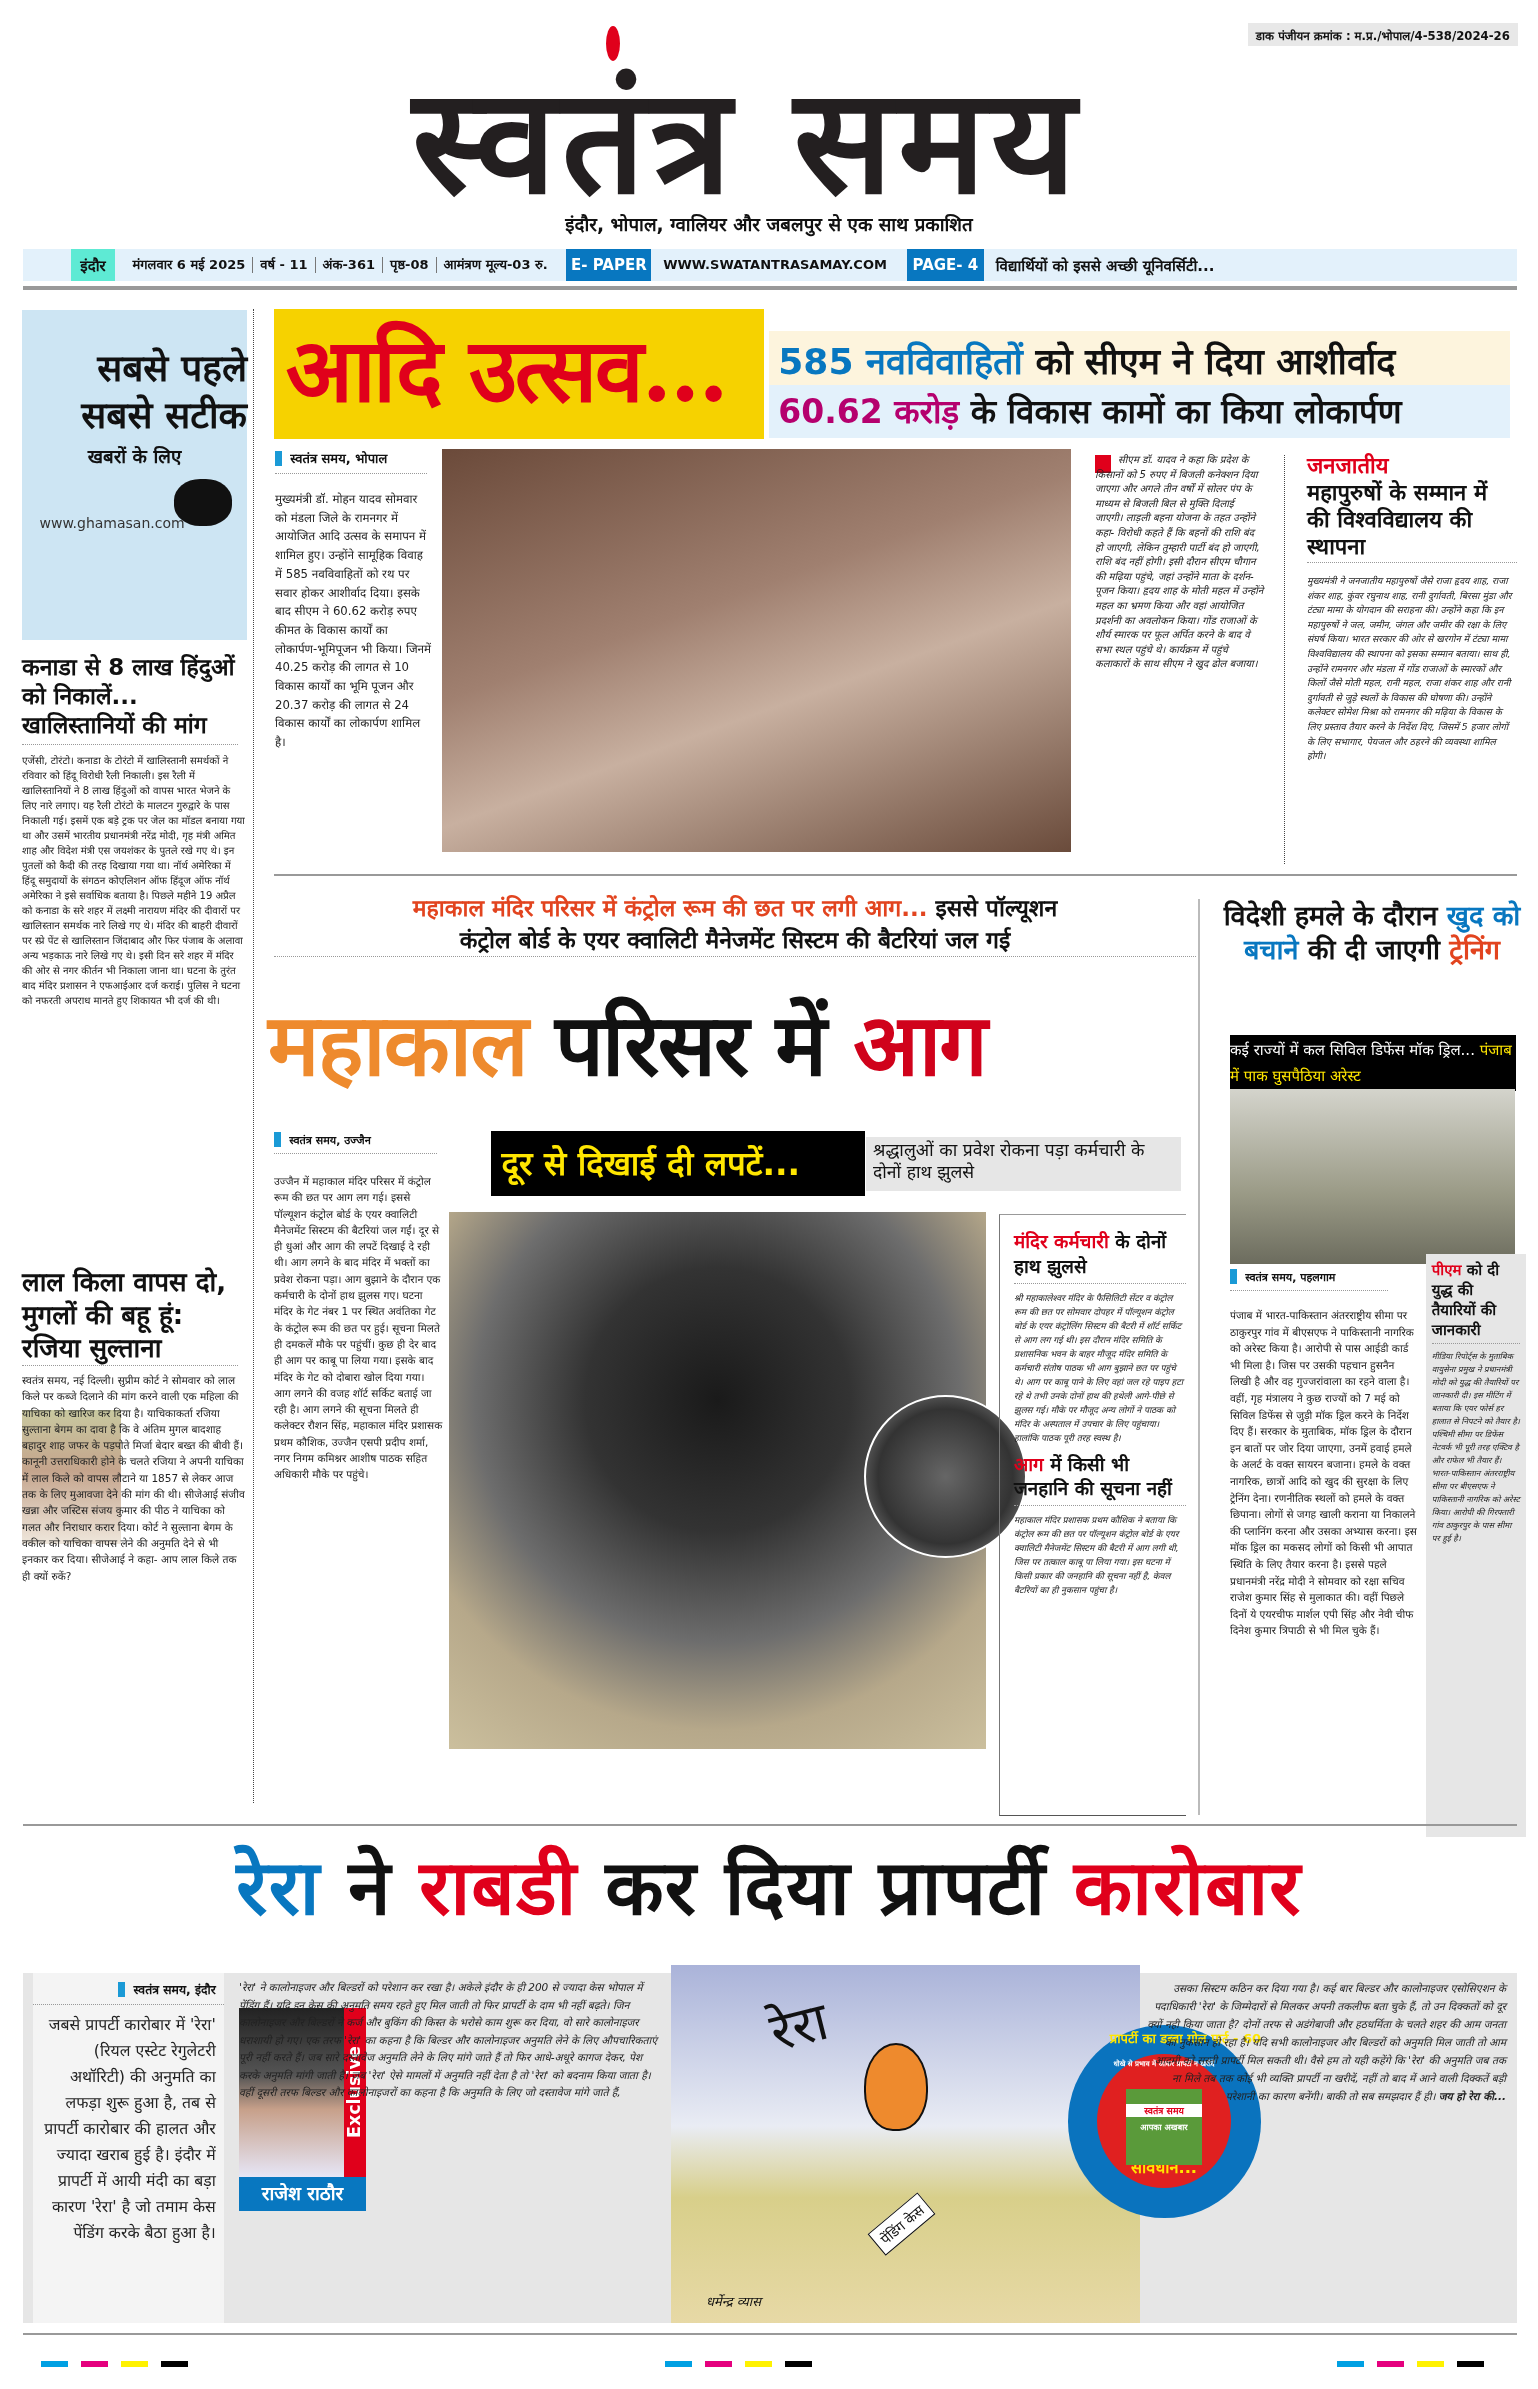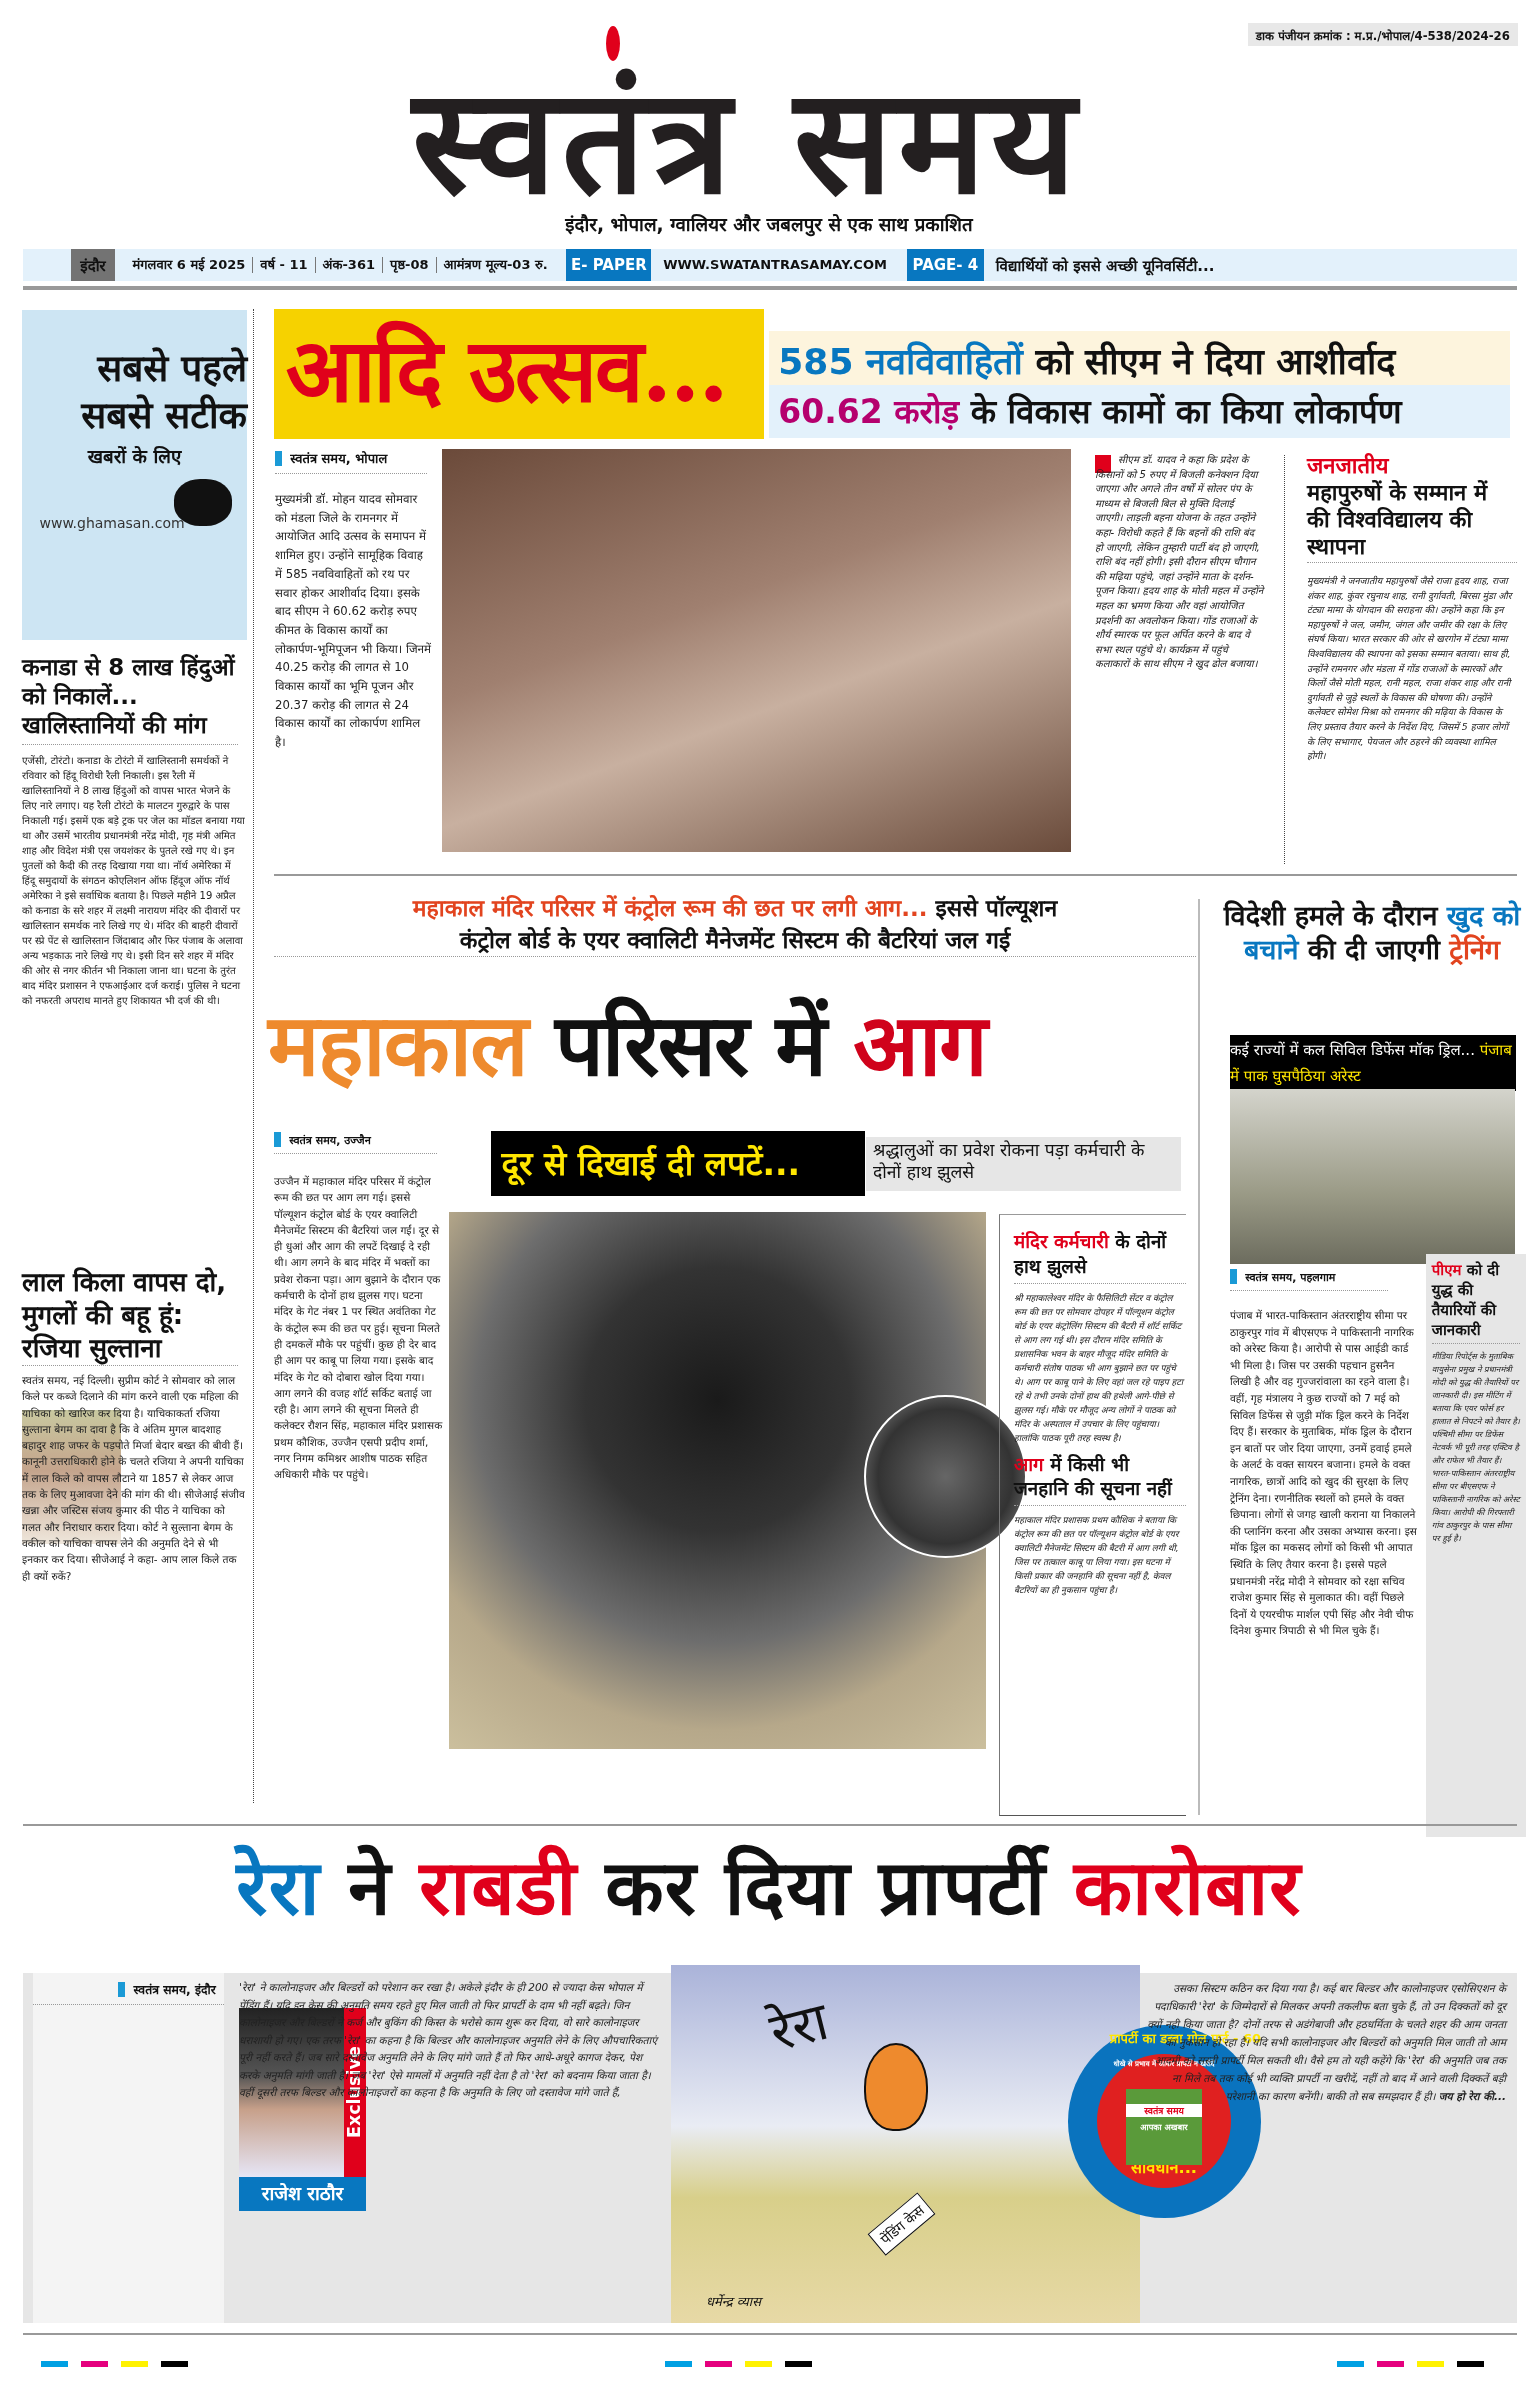--- a/index.html
+++ b/index.html
@@ -13,21 +13,21 @@
 .byline .blk{width:7px;height:15px;background:#1a9ad6}
 .vdots{border-left:1.8px dotted #444}
 .photo{background:#888;overflow:hidden}
 
 
 #reg{right:20px;top:23px;background:#e8e8e8;padding:3.5px 8.2px;font-size:11.7px;font-weight:bold}
 #logo{left:280px;top:53px;width:934px;text-align:center;font-size:146px;font-weight:900;letter-spacing:5.8px;color:#231f20;line-height:175px;font-family:"DejaVu Serif",serif}
 #logo-dot{left:606px;top:26px;width:14px;height:35px;border-radius:50%;background:#e0001b}
 #tagline{left:0;width:1538px;top:211px;text-align:center;font-size:18.7px;font-weight:bold}
 #infobar{left:23px;top:249px;width:1494px;height:31.5px;background:#e3f1fb;display:flex;align-items:center;font-size:13px;font-weight:bold}
-#infobar .city{background:#737373;margin-left:48px;width:44px;height:31.5px;display:flex;align-items:center;justify-content:center;font-size:15px}
+#infobar .city{background:#5eead4;margin-left:48px;width:44px;height:31.5px;display:flex;align-items:center;justify-content:center;font-size:15px}
 #infobar .seg{padding:0 7px;border-right:1.2px solid #777;line-height:16.3px}
 #infobar .epaper{background:#0877c0;color:#fff;height:31.5px;display:flex;align-items:center;padding:0 4.7px;font-size:15px;margin-left:11.7px}
 #infobar .url{padding:0 11.7px;font-size:13px}
 #infobar .page{background:#0877c0;color:#fff;height:31.5px;display:flex;align-items:center;padding:0 5.8px;font-size:15px;margin-left:8.2px}
 #infobar .teaser{padding-left:11.7px;font-size:15px}
 #topline{left:23px;top:286px;width:1494px;height:3.5px;background:#999}
 
 
 #ad{left:22px;top:310px;width:225px;height:330px;background:#cde5f3}
 #ad .h{font-size:37px;font-weight:900;text-align:right;line-height:47px;margin-top:35px}
@@ -214,20 +214,21 @@
   <span class="red">राबडी</span>
   <span>कर दिया प्रापर्टी</span>
   <span class="red">कारोबार</span>
 </div>
 <div id="rerabg" class="abs"></div>
 <div id="rerabox1" class="abs">
   <div class="byline dotline" style="justify-content:flex-end;padding:8.2px 8.2px 5.8px;font-size:12.3px">
     <span class="blk"></span>
     <span>स्वतंत्र समय, इंदौर</span>
   </div>
+  <div class="body-text" style="padding:7px 8.2px;font-size:15.8px;line-height:26px;text-align:right">जबसे प्रापर्टी कारोबार में 'रेरा' (रियल एस्टेट रेगुलेटरी अथॉरिटी) की अनुमति का लफड़ा शुरू हुआ है, तब से प्रापर्टी कारोबार की हालत और ज्यादा खराब हुई है। इंदौर में प्रापर्टी में आयी मंदी का बड़ा कारण 'रेरा' है जो तमाम केस पेंडिंग करके बैठा हुआ है।</div>
 </div>
 <div id="rajesh" class="abs photo"></div>
 <div id="excl" class="abs">Exclusive</div>
 <div id="rajname" class="abs">राजेश राठौर</div>
 <div class="abs body-text ital" style="left:239px;top:1979px;width:420px;font-size:10.5px;line-height:17.5px;text-indent:0">'रेरा' ने कालोनाइजर और बिल्डरों को परेशान कर रखा है। अकेले इंदौर के ही 200 से ज्यादा केस भोपाल में पेंडिंग हैं। यदि इन केस की अनुमति समय रहते हुए मिल जाती तो फिर प्रापर्टी के दाम भी नहीं बढ़ते। जिन कालोनाइजर और बिल्डरों ने कर्ज और बुकिंग की किस्त के भरोसे काम शुरू कर दिया, वो सारे कालोनाइजर धराशायी हो गए। एक तरफ 'रेरा' का कहना है कि बिल्डर और कालोनाइजर अनुमति लेने के लिए औपचारिकताएं पूरी नहीं करते हैं। जब सारे दस्तावेज अनुमति लेने के लिए मांगे जाते हैं तो फिर आधे-अधूरे कागज देकर, पेश करके अनुमति मांगी जाती है। जब 'रेरा' ऐसे मामलों में अनुमति नहीं देता है तो 'रेरा' को बदनाम किया जाता है। वहीं दूसरी तरफ बिल्डर और कालोनाइजरों का कहना है कि अनुमति के लिए जो दस्तावेज मांगे जाते हैं,</div>
 <div id="cartoon" class="abs">
   <div style="position:absolute;left:99px;top:23px;font-size:53px;transform:rotate(-14deg)">रेरा</div>
   <div style="position:absolute;left:198px;top:245px;background:#fff;border:1.8px solid #111;padding:3.5px 5.8px;font-size:14px;transform:rotate(-40deg)">पेंडिंग केस</div>
   <div style="position:absolute;left:35px;top:327px;font-size:13px;font-style:italic">धर्मेन्द्र व्यास</div>
 </div>

